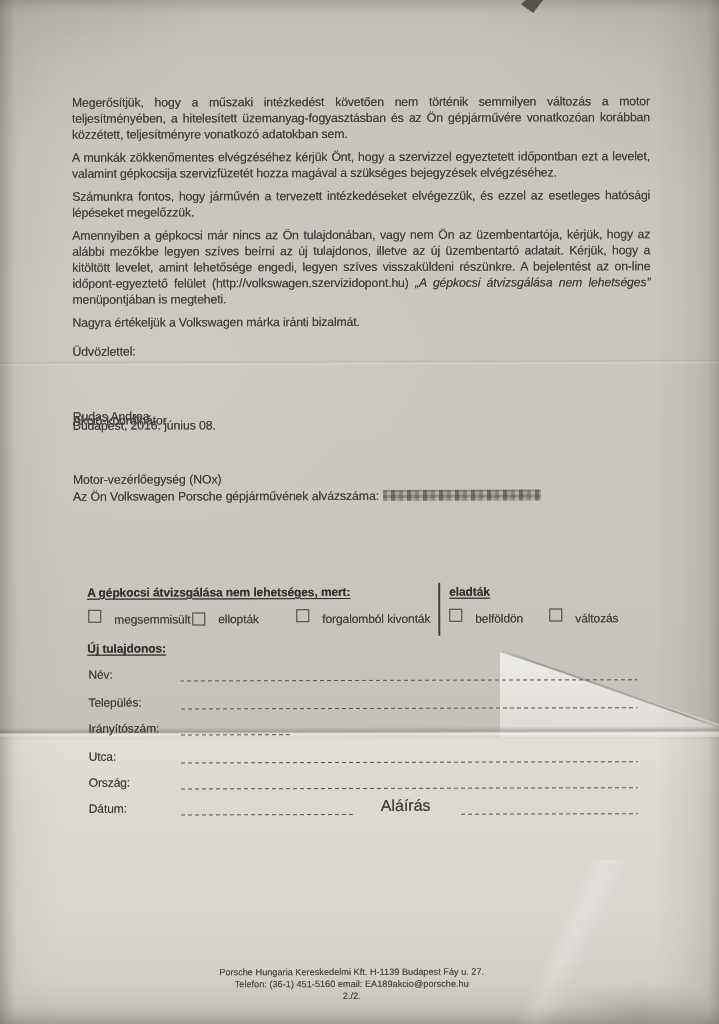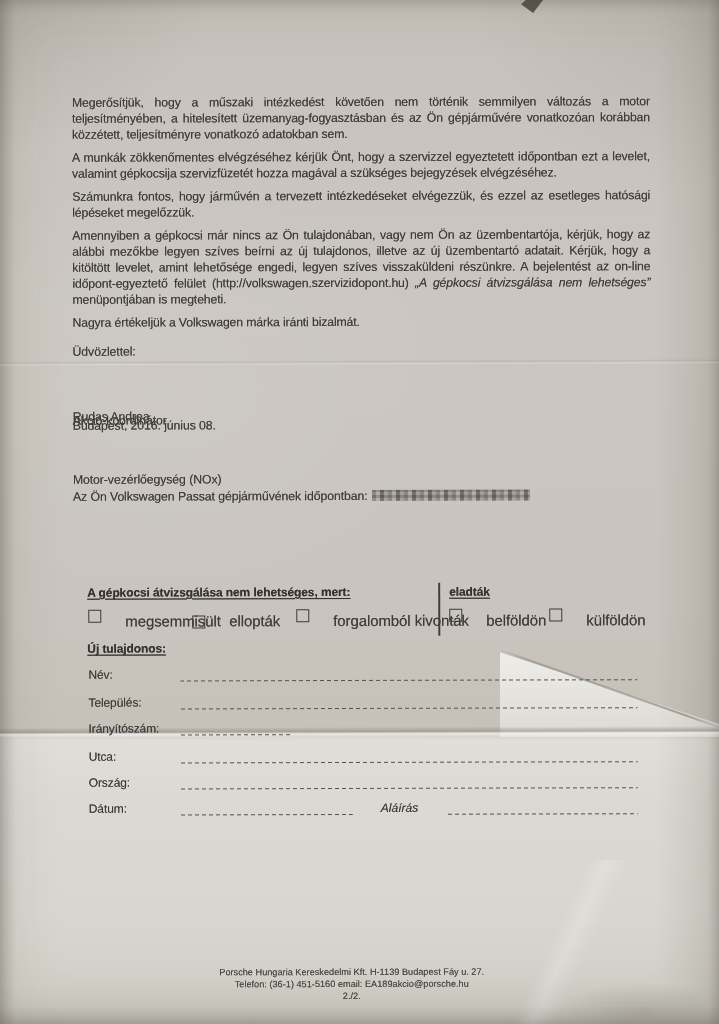--- a/index.html
+++ b/index.html
@@ -51,29 +51,29 @@
                repeating-linear-gradient(0deg, rgba(255,255,255,.25) 0 3px, rgba(0,0,0,.18) 3px 6px);
     background-blend-mode:multiply;filter:blur(.7px);}
   .r1{width:90px;} .r2{width:158px;}
   
   .fhead{position:absolute;font-size:12px;font-weight:bold;color:#34322e;
     text-decoration:underline;text-underline-offset:2px;letter-spacing:-0.1px;
     text-shadow:0 0 .5px rgba(52,50,46,.7);}
   .vdiv{position:absolute;left:438px;top:583px;width:2px;height:53px;background:#413f3a;}
   .cb{position:absolute;display:flex;align-items:flex-start;}
   .cbox{width:11px;height:11px;border:1.5px solid #3d3b37;background:transparent;flex:none;}
-  .cbl{font-size:15px;margin-left:24px;margin-top:4px;line-height:1;letter-spacing:-0.1px;
+  .cbl{font-size:12px;margin-left:13px;margin-top:4px;line-height:1;letter-spacing:-0.1px;
     text-shadow:0 0 .5px rgba(62,60,54,.7);}
   .frow{position:absolute;left:88px;right:82px;height:15px;display:flex;align-items:flex-end;}
   .flabel{width:92px;font-size:12px;letter-spacing:-0.1px;flex:none;text-shadow:0 0 .5px rgba(62,60,54,.7);}
   .dline{height:4px;flex:1;
     background:repeating-linear-gradient(90deg,#55524c 0 4px, transparent 4px 7px) bottom/100% 1.4px no-repeat;}
   .dline.fixed112{flex:none;width:112px;}
   .dline.fixed172{flex:none;width:172px;}
-  .sig-label{font-size:12px;flex:none;margin:0 30px 0 28px;text-shadow:0 0 .5px rgba(62,60,54,.7);font-style:italic;}
+  .sig-label{font-size:16px;flex:none;margin:0 30px 0 28px;text-shadow:0 0 .5px rgba(62,60,54,.7);}
   
   .footer{position:absolute;left:0;right:0;top:967px;text-align:center;transform:translateX(-9px);
     font-size:9.2px;line-height:11.8px;color:#4a4842;letter-spacing:0;text-shadow:0 0 .4px rgba(74,72,66,.7);}
 </style>
 </head>
 <body>
 
 <div class="sheet">
 
   <div class="crease-faint"></div>
@@ -95,21 +95,21 @@
     </div>
 
     <div class="line closing">Üdvözlettel:</div>
     <div class="line sig-name">Rudas Andrea</div>
     <div class="line sig-title">Akció-koordinátor</div>
     <div class="line dateline">Budapest, 2016. június 08.</div>
 
     <div class="vehicle">
       <div>Motor-vezérlőegység (NOx)</div>
       <div>
-        <span>Az Ön Volkswagen Passat gépjárművének időpontban:</span><span class="redact r2"></span>
+        <span>Az Ön Volkswagen Porsche gépjárművének alvázszáma:</span><span class="redact r2"></span>
       </div>
     </div>
 
     <div class="fhead" style="left:87px;top:585px;">A gépkocsi átvizsgálása nem lehetséges, mert:</div>
     <div class="fhead" style="left:449px;top:585px;">eladták</div>
     <div class="vdiv"></div>
 
     <div class="cb" style="left:88px;top:609px;">
       <span class="cbox"></span>
       <span class="cbl">megsemmisült</span>
@@ -121,21 +121,21 @@
     <div class="cb" style="left:296px;top:609px;">
       <span class="cbox"></span>
       <span class="cbl">forgalomból kivonták</span>
     </div>
     <div class="cb" style="left:449px;top:609px;">
       <span class="cbox"></span>
       <span class="cbl">belföldön</span>
     </div>
     <div class="cb" style="left:549px;top:609px;">
       <span class="cbox"></span>
-      <span class="cbl">külföldön</span>
+      <span class="cbl">változás</span>
     </div>
 
     <div class="fhead" style="left:87px;top:641px;">Új tulajdonos:</div>
 
     <div class="frow" style="top:666px;">
       <span class="flabel">Név:</span>
       <span class="dline"></span>
     </div>
     <div class="frow" style="top:694px;">
       <span class="flabel">Település:</span>

